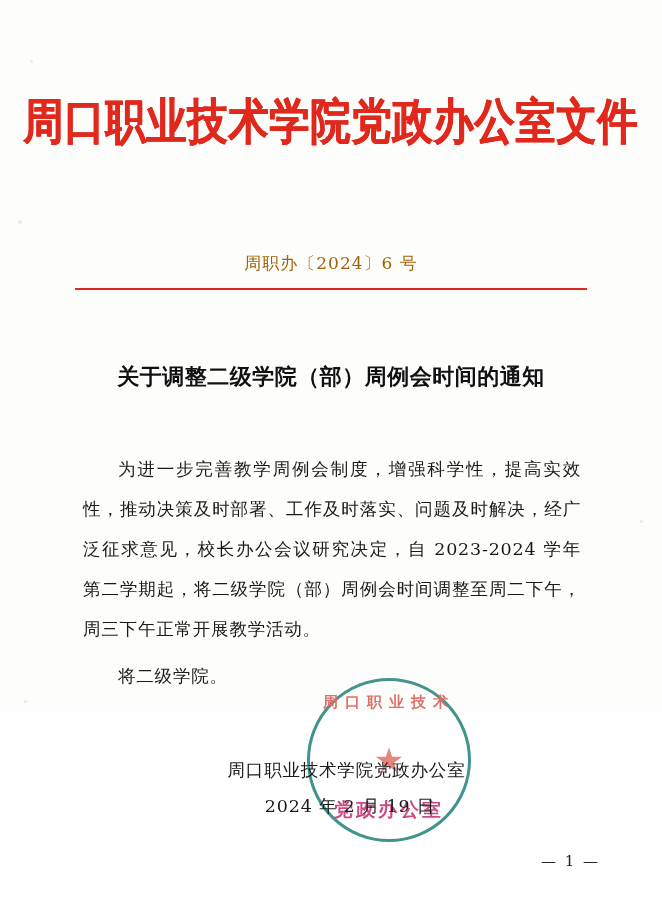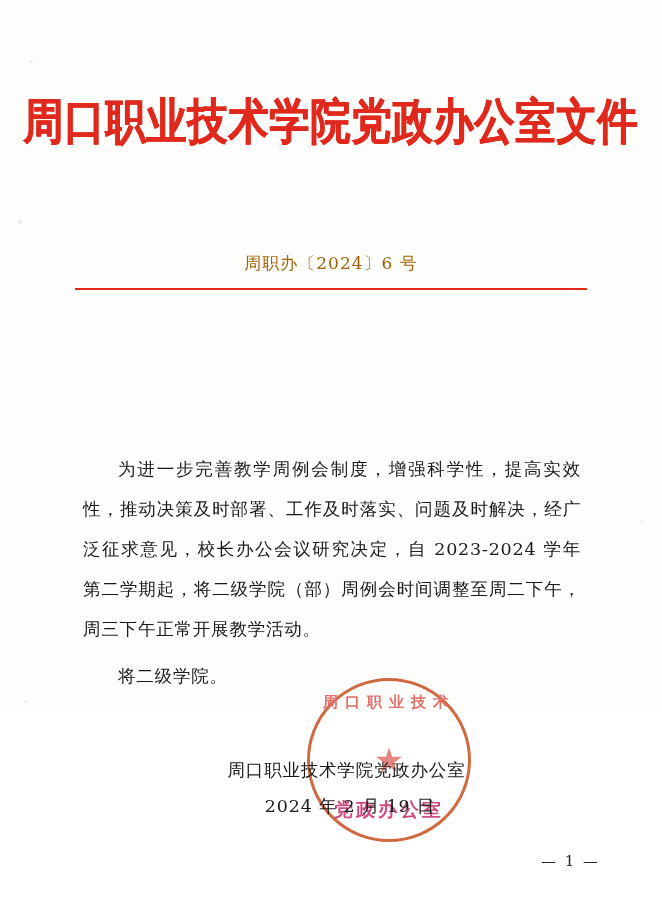--- a/index.html
+++ b/index.html
@@ -112,21 +112,21 @@
   .sig-org { padding-left: 31px; }
   .sig-date { padding-left: 38px; }
 
   
   .seal {
     position: absolute;
     top: 678px;
     left: 307px;
     width: 158px;
     height: 158px;
-    border: 3px solid #c2410c;
+    border: 3px solid #0f766e;
     border-radius: 50%;
     opacity: 0.78;
     pointer-events: none;
   }
   .seal-star {
     position: absolute;
     top: 50%;
     left: 50%;
     transform: translate(-50%, -50%);
     color: #d9483f;
@@ -185,20 +185,21 @@
   <div class="speck" style="top:220px;left:18px;width:4px;height:4px;"></div>
   <div class="speck" style="top:520px;left:640px;width:3px;height:3px;"></div>
   <div class="speck" style="top:700px;left:24px;width:3px;height:3px;"></div>
 
   <div class="masthead">周口职业技术学院党政办公室文件</div>
 
   <div class="doc-number">周职办〔2024〕6 号</div>
 
   <div class="red-rule"></div>
 
+  <div class="doc-title">关于调整二级学院（部）周例会时间的通知</div>
 
   <div class="body-block">
     <p class="para">为进一步完善教学周例会制度，增强科学性，提高实效性，推动决策及时部署、工作及时落实、问题及时解决，经广泛征求意见，校长办公会议研究决定，自 2023-2024 学年第二学期起，将二级学院（部）周例会时间调整至周二下午，周三下午正常开展教学活动。</p>
     <p class="para">将二级学院。</p>
   </div>
 
   <div class="seal">
     <div class="seal-text-top">周口职业技术</div>
     <div class="seal-star">★</div>
     <div class="seal-text-bottom">党政办公室</div>

